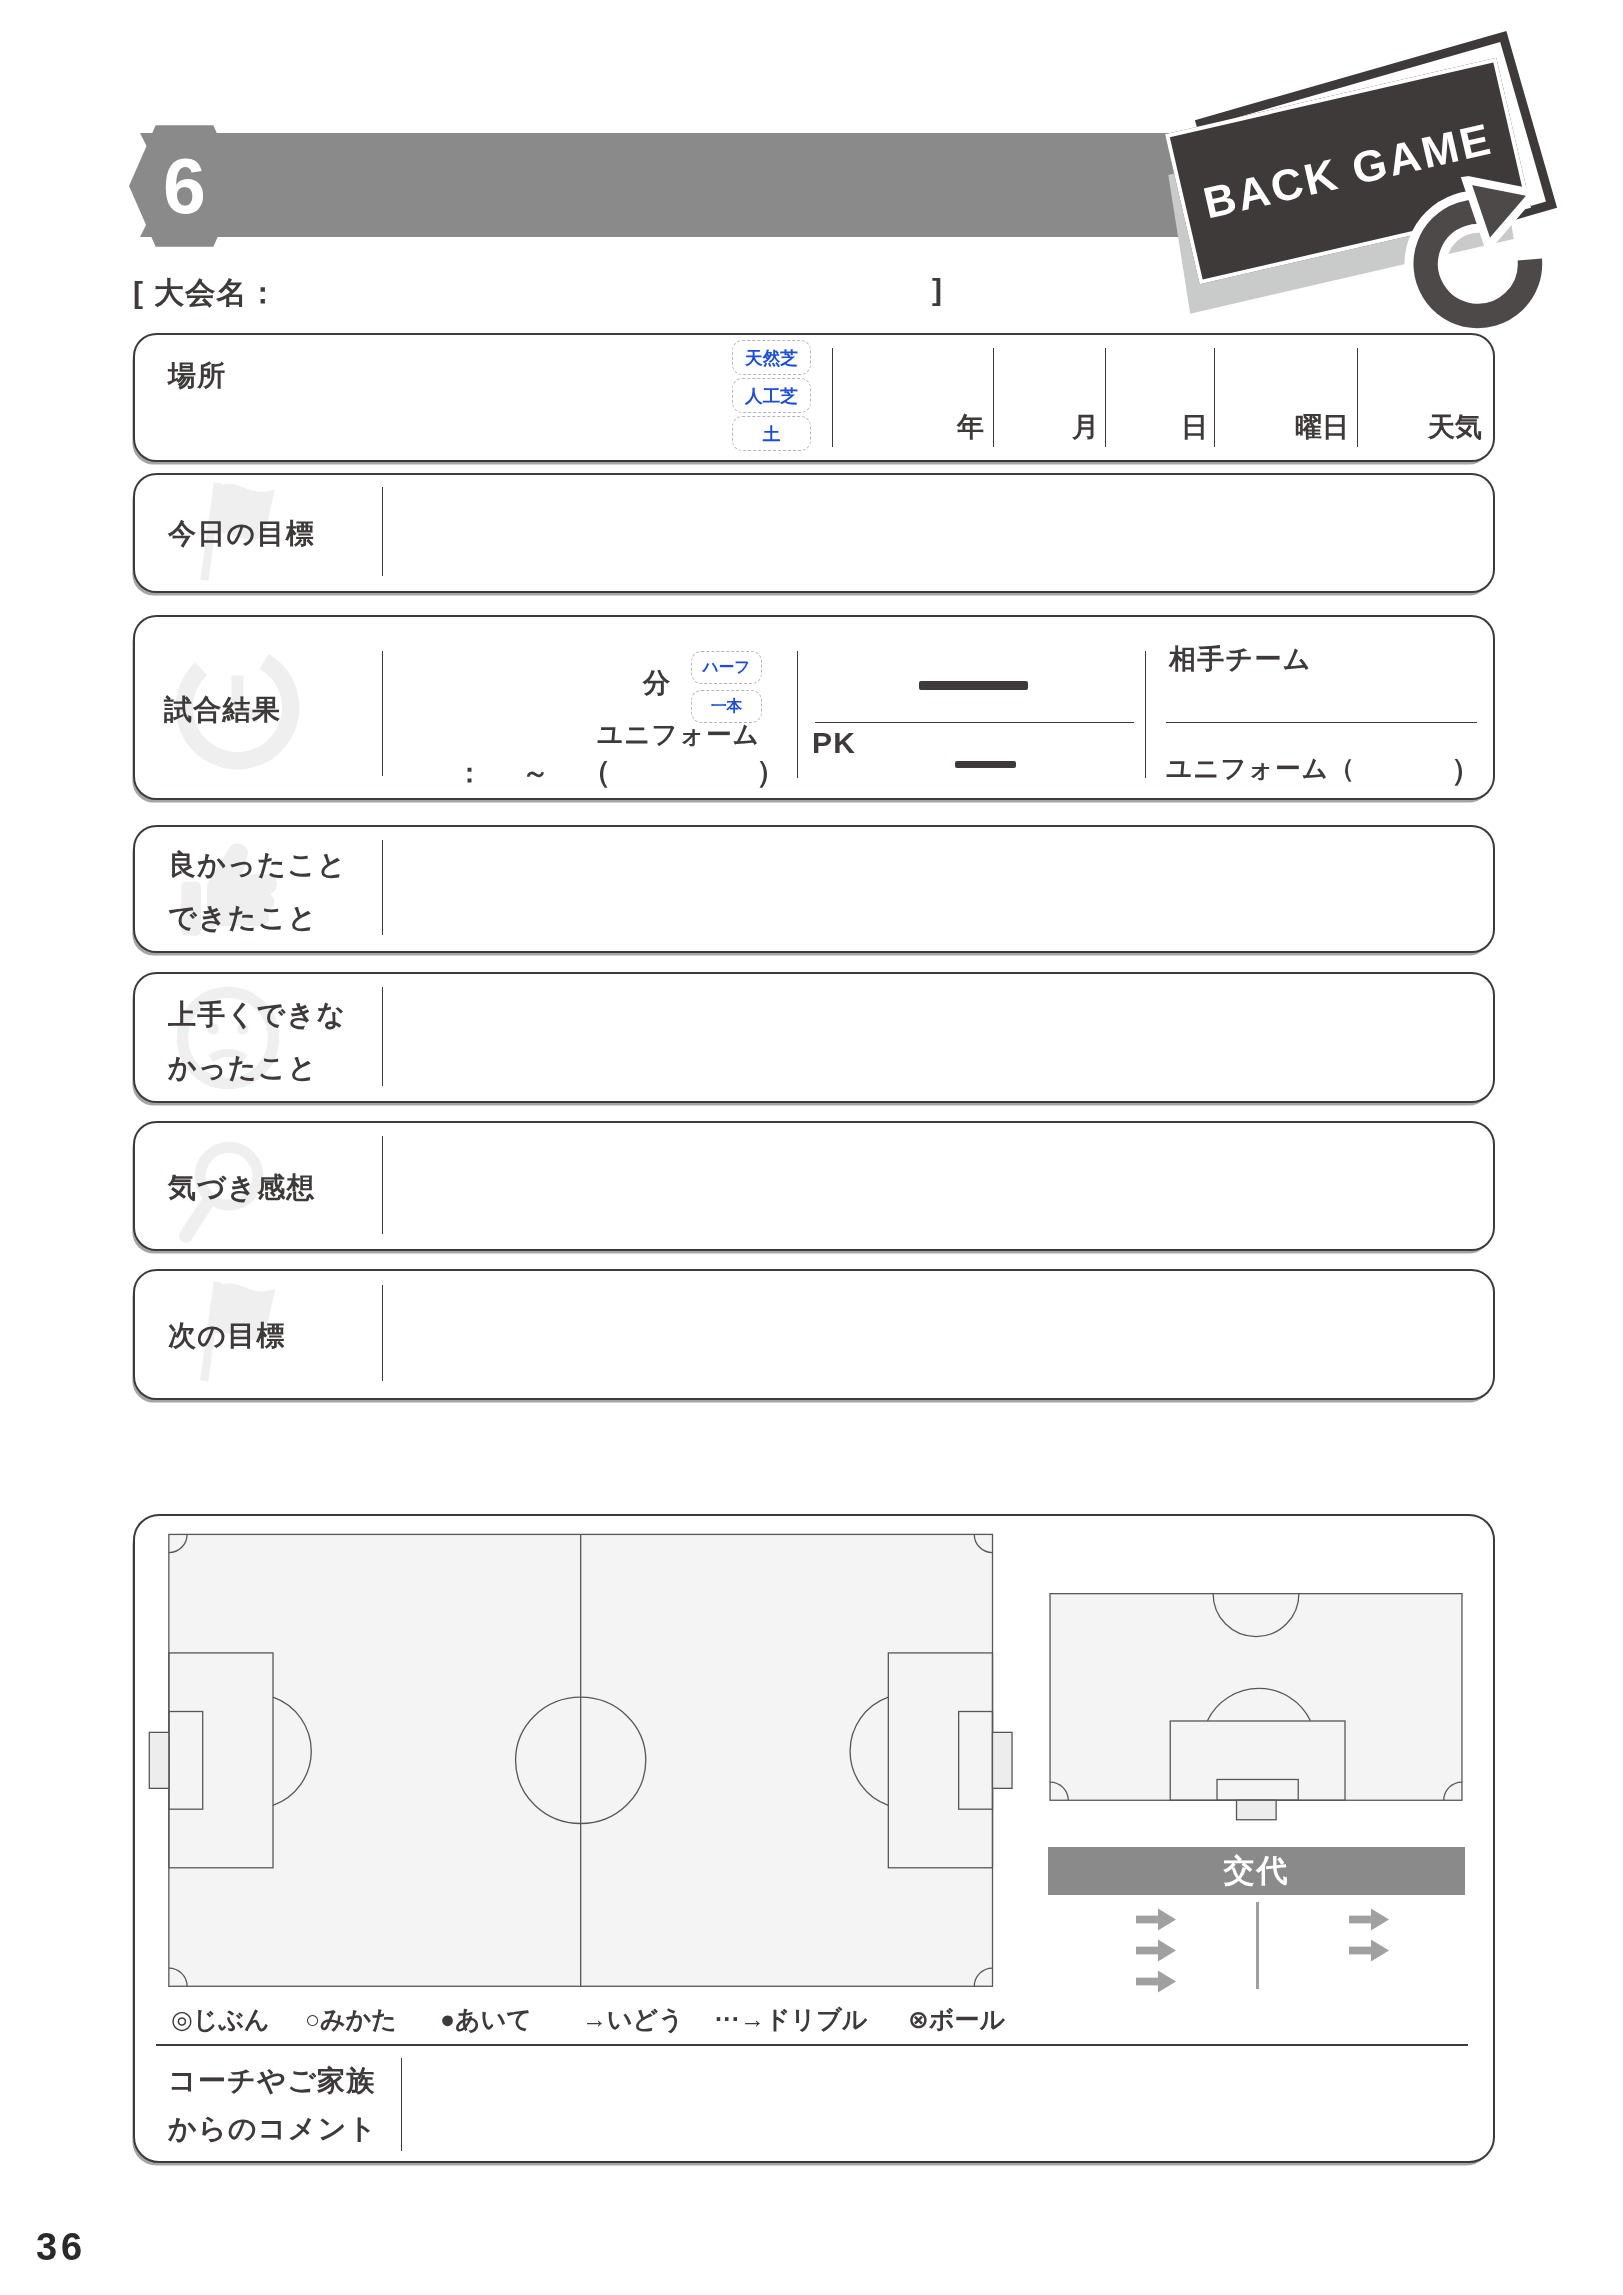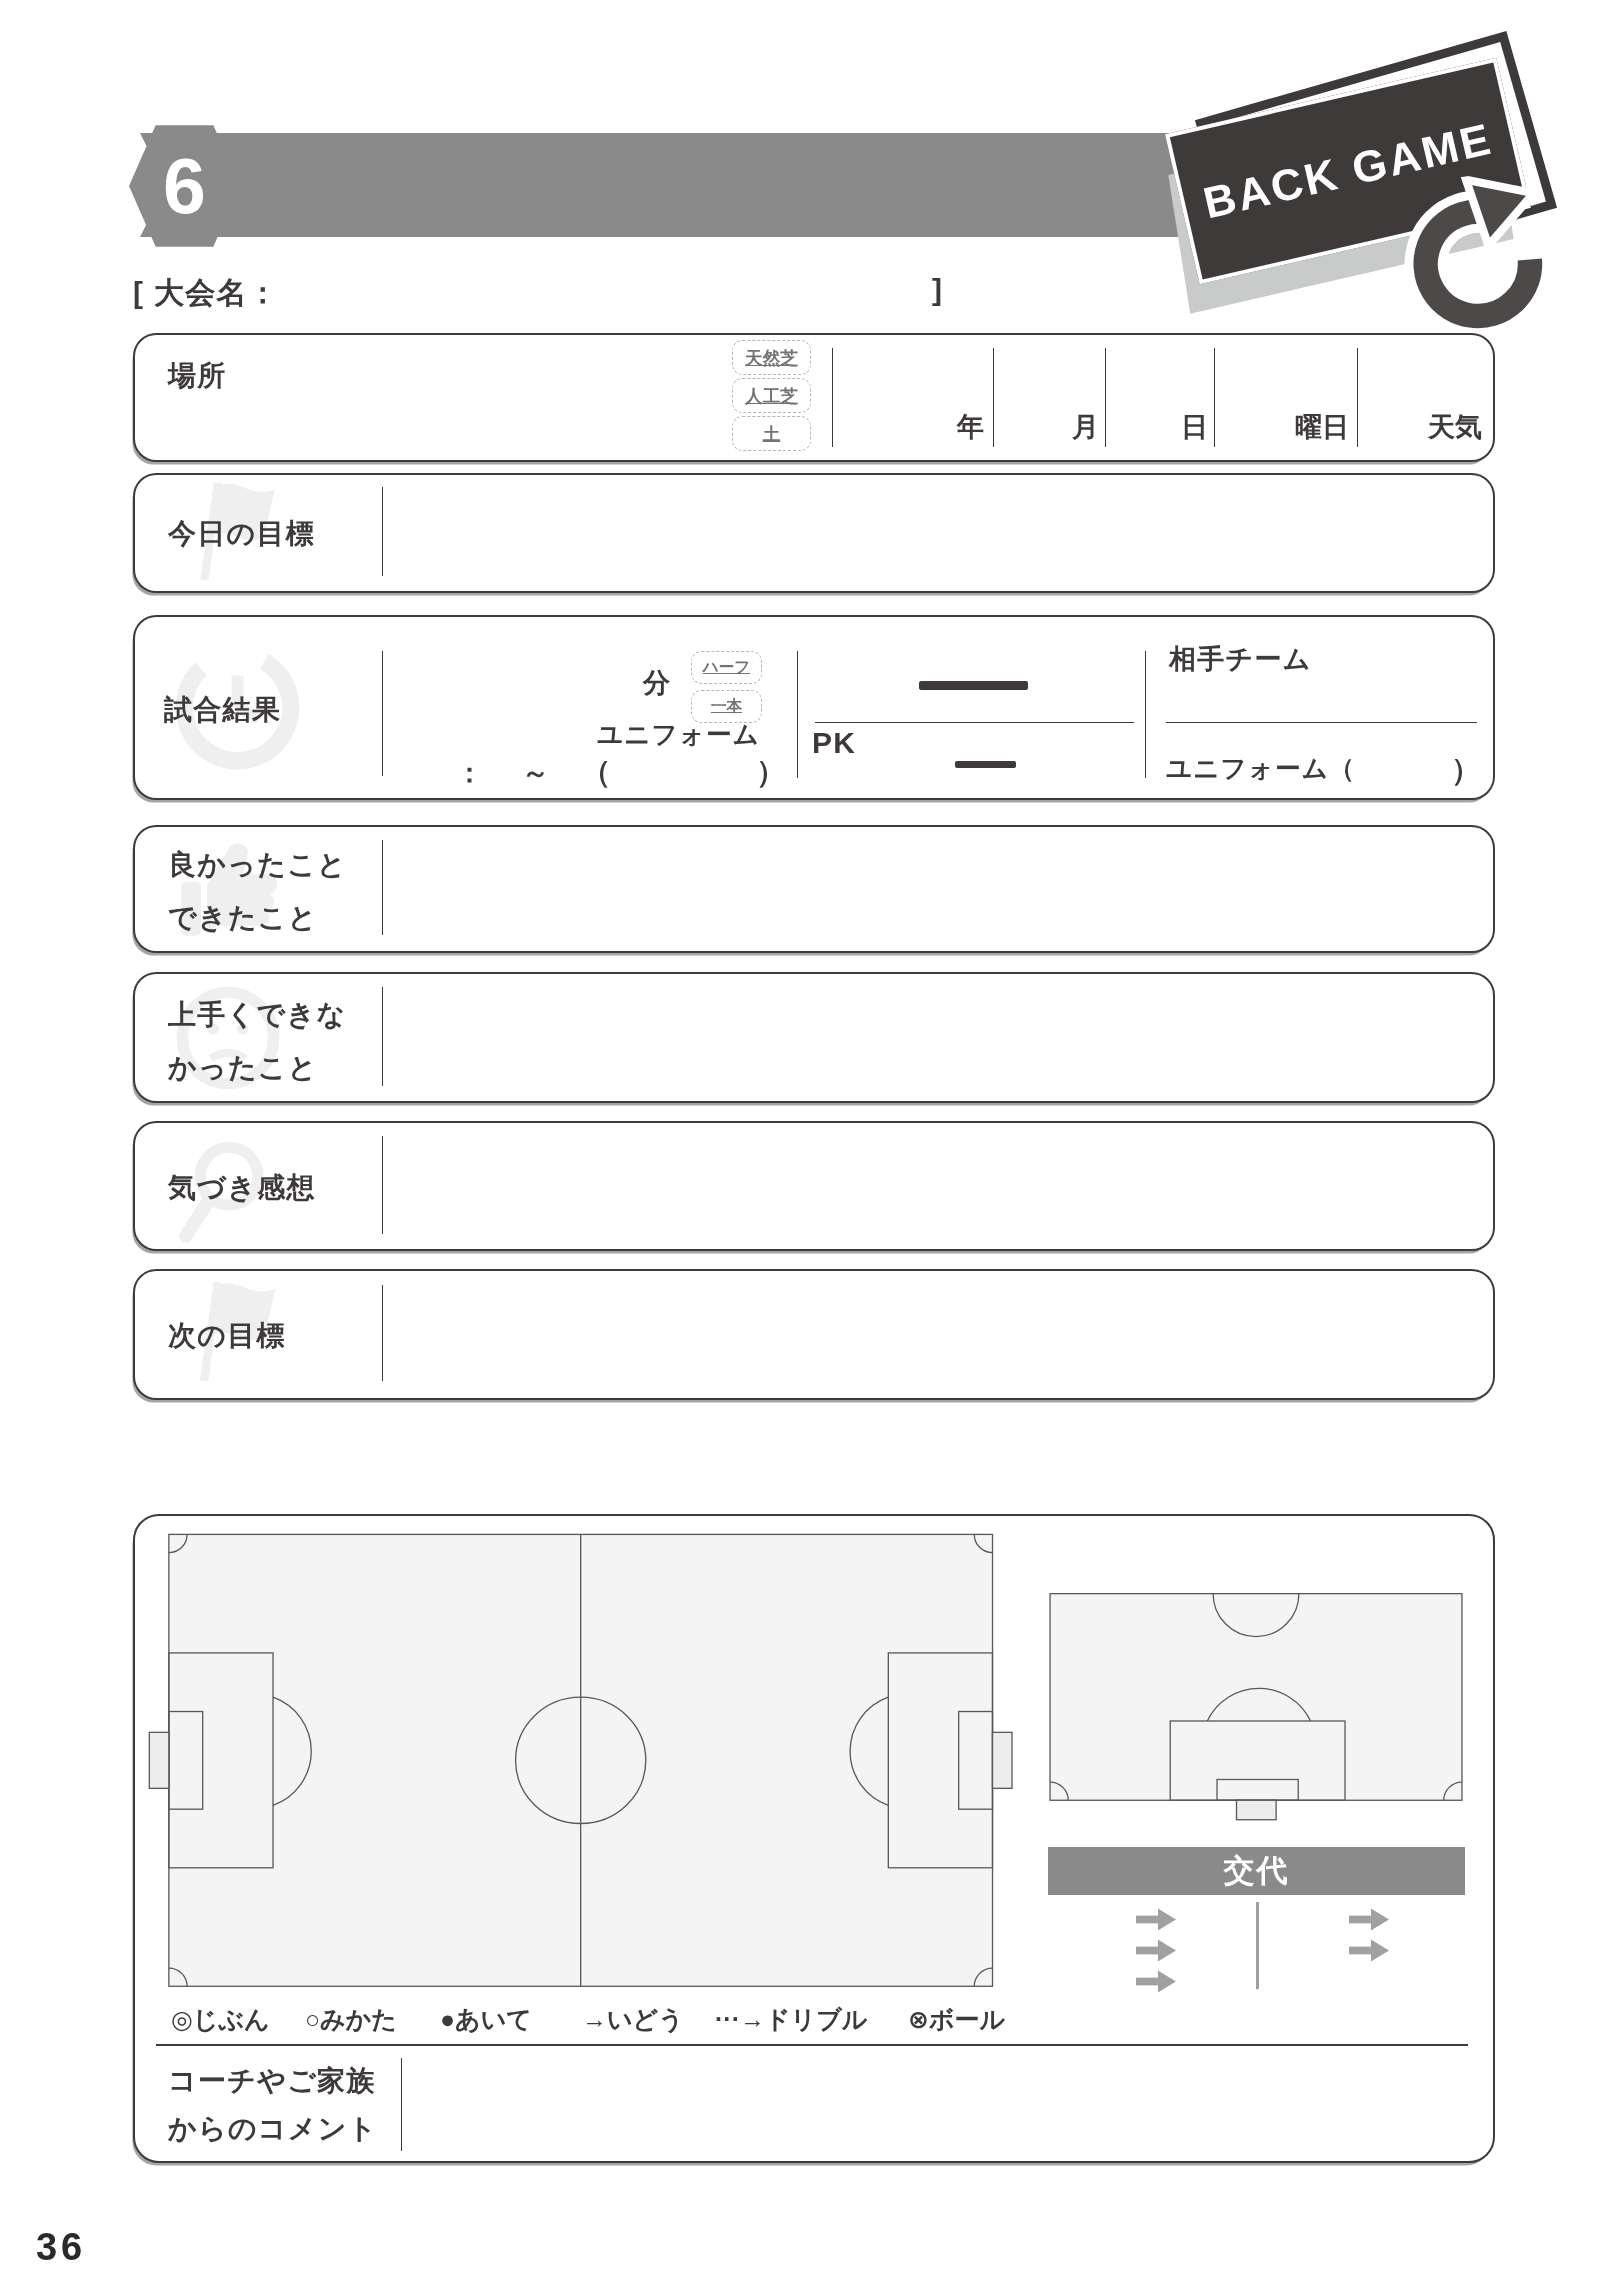--- a/index.html
+++ b/index.html
@@ -5,21 +5,21 @@
   html,body{margin:0;padding:0;background:#ffffff;}
   .page{position:relative;width:1623px;height:2295px;background:#fff;overflow:hidden;
         font-family:"Liberation Sans","DejaVu Sans",sans-serif;color:#3e3a39;}
   .abs{position:absolute;}
   .box{position:absolute;left:133px;width:1358px;background:#fff;border:2px solid #3e3a39;
        border-radius:23.4px;box-shadow:-2.6px 4.6px 0 -2px #a5a5a6;}
   .vdiv{position:absolute;width:1.3px;background:#3e3a39;}
   .hline{position:absolute;height:1.3px;background:#3e3a39;}
   .lbl{position:absolute;font-size:28px;font-weight:700;letter-spacing:1.3px;white-space:nowrap;}
   .pill{position:absolute;border:1.3px dashed #b5b5b6;border-radius:10.4px;display:flex;
-        align-items:center;justify-content:center;font-weight:700;color:#737373;background:#fff;text-decoration:underline;}
+        align-items:center;justify-content:center;font-weight:700;color:#1d4ed8;background:#fff;}
   .unit{position:absolute;font-size:27px;font-weight:700;text-align:right;}
   .grayban{position:absolute;background:#8a8a8a;color:#fff;font-weight:700;
            display:flex;align-items:center;justify-content:center;letter-spacing:2px;white-space:nowrap;}
   .dash{position:absolute;background:#3e3a39;border-radius:2px;}
   .legend-item{position:absolute;font-size:25px;font-weight:700;white-space:nowrap;}
   .arrow-svg{position:absolute;}
   .wm{position:absolute;pointer-events:none;}
 </style>
 </head>
 <body>

